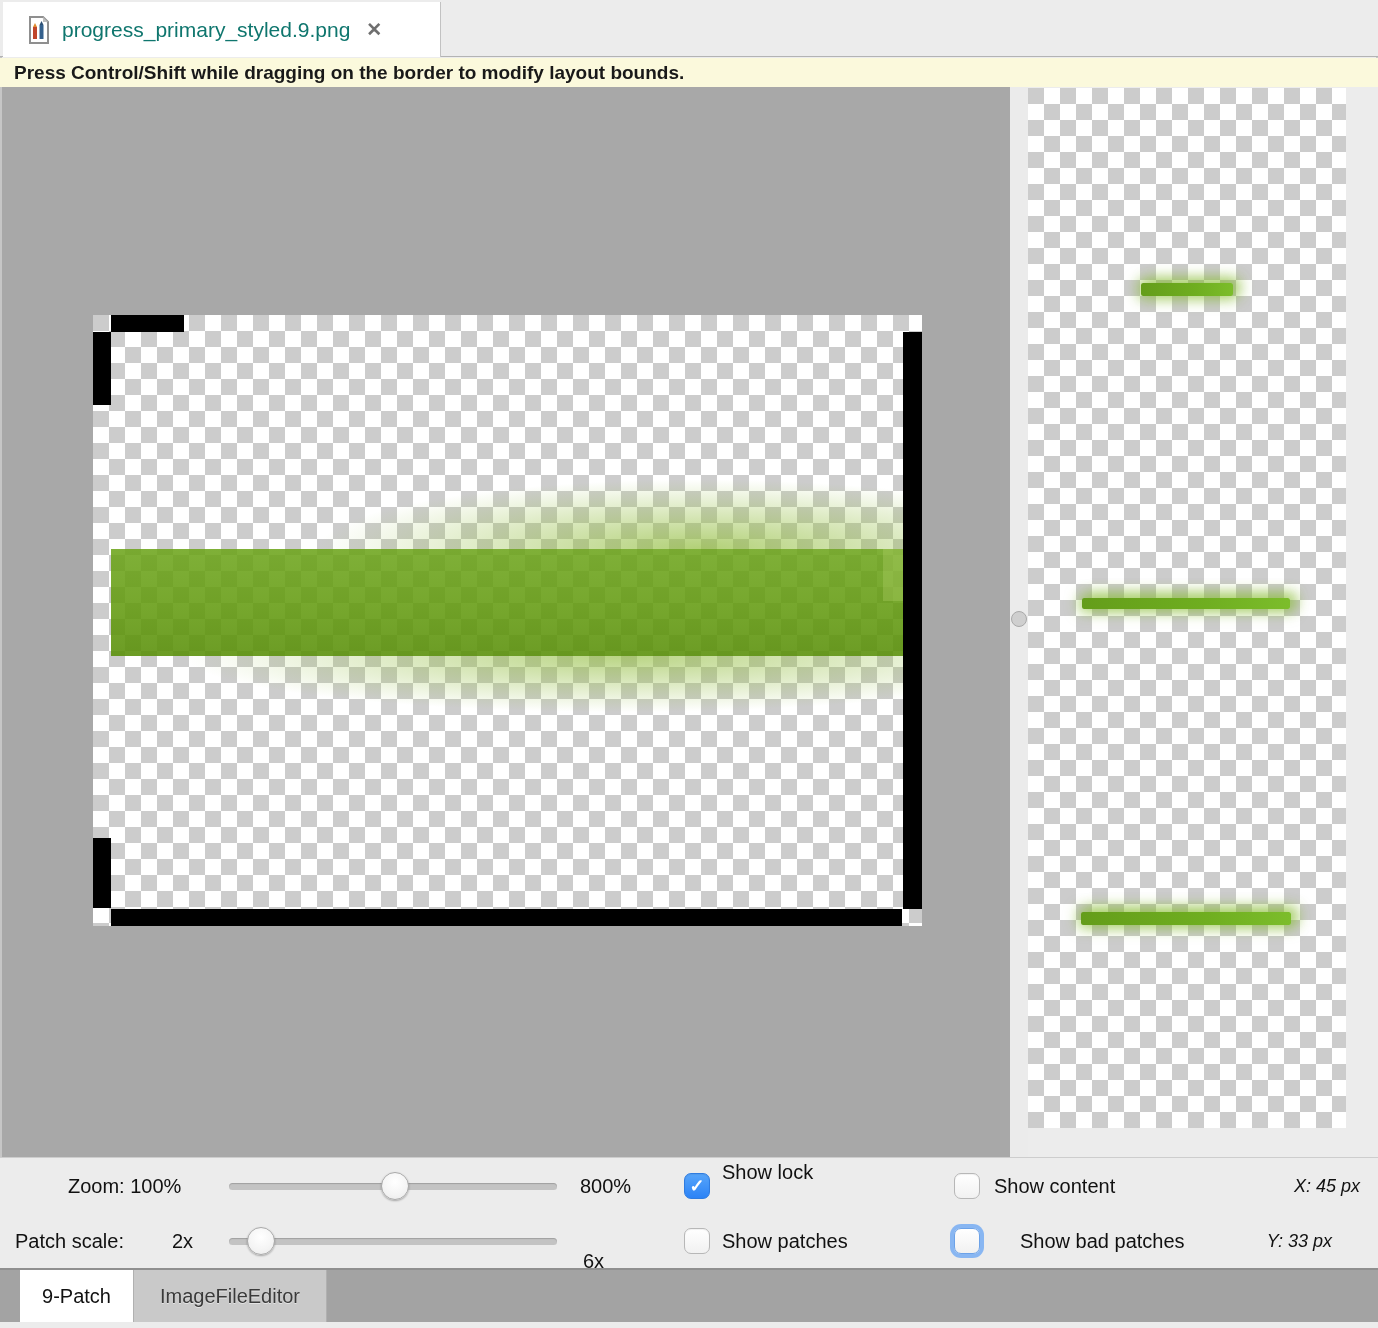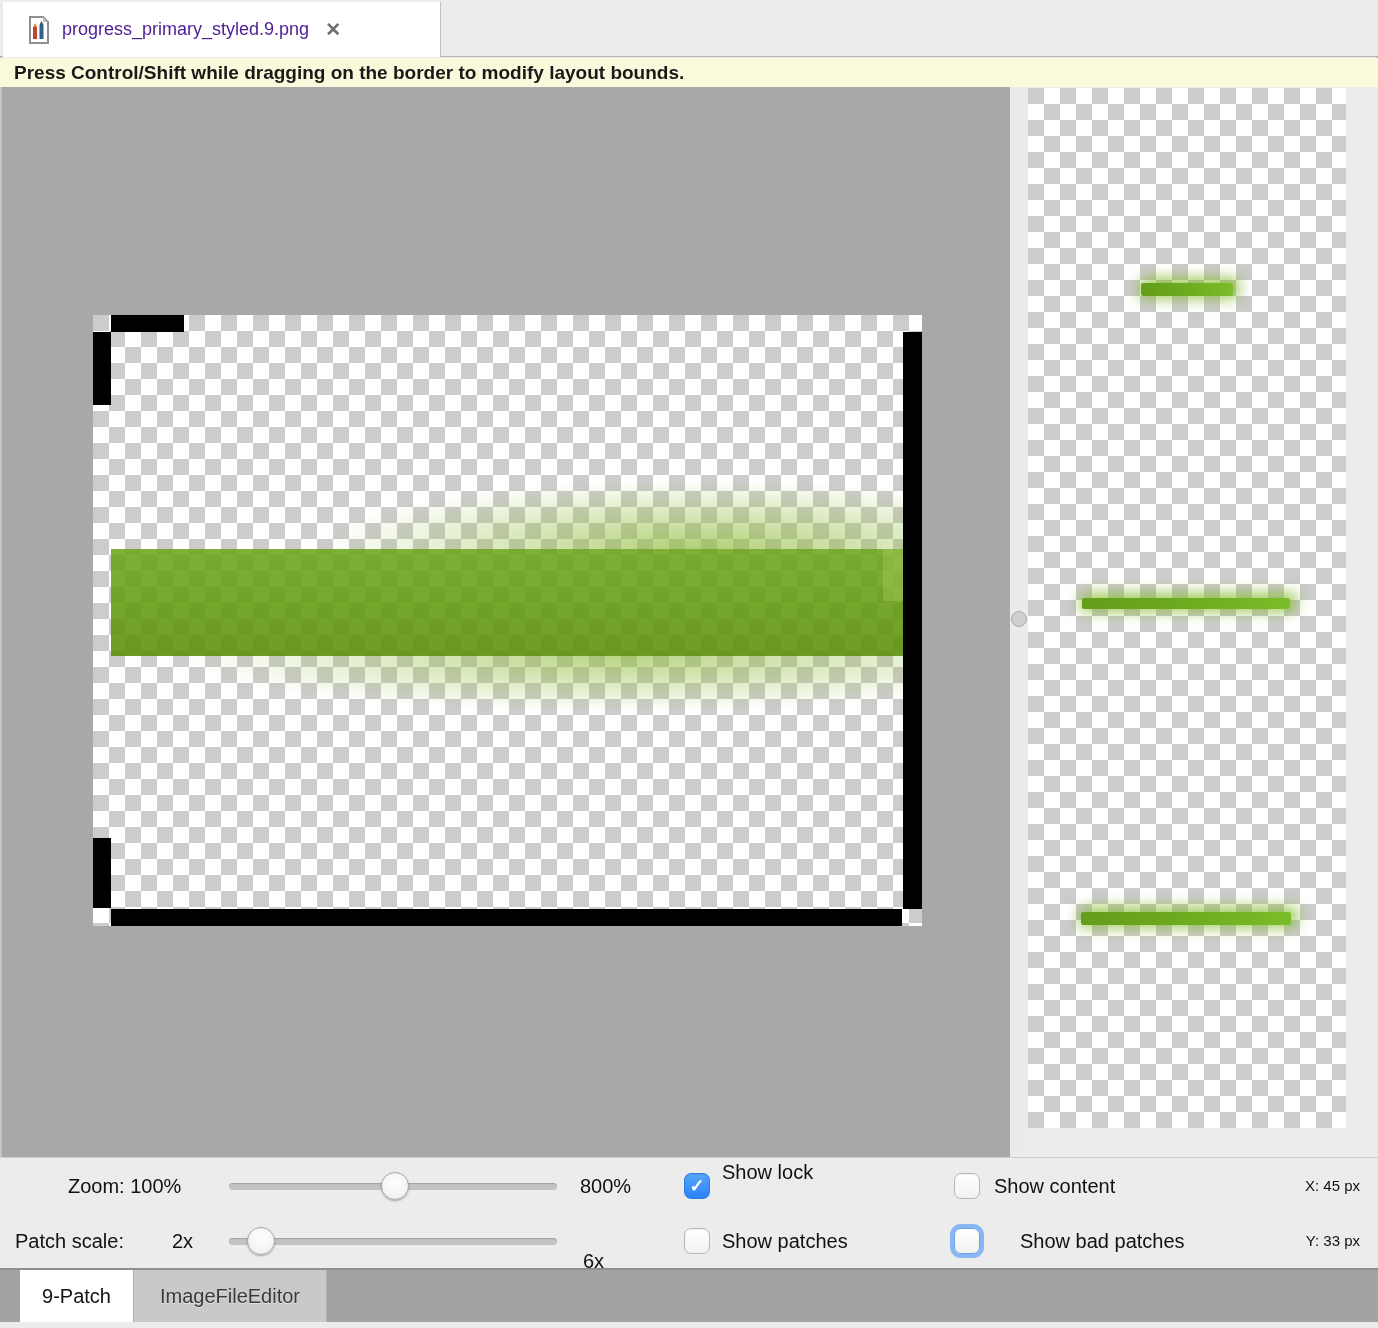--- a/index.html
+++ b/index.html
@@ -8,21 +8,21 @@
 
   #window { position:relative; width:1378px; height:1328px; background:#ececec;
             box-shadow: inset 0 0 0 2px #c6c6c6; overflow:hidden; }
 
   
   .top-tabs { position:absolute; left:0; top:0; width:1378px; height:57px;
               background:#ececec; border-bottom:1px solid #b3b3b3; }
   .file-tab { position:absolute; left:3px; top:2px; width:438px; height:55px;
               background:#ffffff; border-right:1px solid #c2c2c2;
               display:flex; align-items:center; }
-  .file-tab .ftitle { margin-left:12px; font-size:18px; color:#4c1d95; }
+  .file-tab .ftitle { margin-left:12px; font-size:21px; color:#0f766e; }
   .file-tab .fclose { margin-left:16px; font-size:19px; font-weight:bold; color:#6f6f6f; cursor:default; }
   .file-icon { margin-left:25px; width:22px; height:28px; display:block; }
 
   
   .banner { position:absolute; left:0; top:58px; width:1378px; height:29px;
             background:#fbf9dc; display:flex; align-items:center; padding-left:14px;
             font-size:19px; font-weight:700; color:#191919; }
 
   
   .canvas { position:absolute; left:2px; top:87px; width:1008px; height:1070px; background:#a8a8a8; }
@@ -76,21 +76,21 @@
 
   .checkbox { position:absolute; width:26px; height:26px; border-radius:7px;
               background: linear-gradient(#ffffff, #f1f1f1);
               border:1px solid #b7b7b7; box-shadow: inset 0 1px 1px rgba(0,0,0,0.06);
               display:flex; align-items:center; justify-content:center; }
   .checkbox .check { display:none; color:#fff; font-size:18px; font-weight:bold; line-height:1; }
   .checkbox.checked { background: linear-gradient(#57a5fa, #2c83f6); border-color:#2f7ce0; }
   .checkbox.checked .check { display:block; }
   .checkbox.focused { box-shadow: 0 0 0 4px rgba(119,173,243,0.85); border-color:#6ca2e8; }
 
-  .coord { text-align:right; width:100px; font-size:15px; }
+  .coord { text-align:right; width:100px; font-size:18px;font-style:italic; }
 
   
   .footer-divider { position:absolute; left:0; top:1268px; width:1378px; height:2px; background:#8f8f8f; }
   .footer-tabs { position:absolute; left:0; top:1270px; width:1378px; height:52px; background:#a3a3a3; }
   .ftab { position:absolute; top:0; height:52px; display:flex; align-items:center; justify-content:center;
           font-size:20px; }
   .ftab-active { left:20px; width:113px; background:#ffffff; color:#111; }
   .ftab-inactive { left:133px; width:194px; background:#c9c9c9; color:#3a3a3a;
                    border-left:1px solid #b0b0b0; border-right:1px solid #b0b0b0;
                    text-shadow: 0 1px 0 rgba(255,255,255,0.5); }
@@ -176,21 +176,21 @@
     <div class="checkbox" style="left:684px; top:70px;">
       
     </div>
     <div class="ctl" style="left:722px; top:69px;">Show patches</div>
 
     <div class="checkbox focused" style="left:954px; top:70px;">
       
     </div>
     <div class="ctl" style="left:994px; top:69px;margin-left:26px;">Show bad patches</div>
 
-    <div class="ctl coord" style="left:1260px; top:69px;text-align:right;">Y: 33 px</div>
+    <div class="ctl coord" style="left:1232px; top:69px;text-align:right;">Y: 33 px</div>
   </div>
 
   <div class="footer-divider"></div>
   <div class="footer-tabs">
     <div class="ftab ftab-active">
       <span>9-Patch</span>
     </div>
     <div class="ftab ftab-inactive">
       <span>ImageFileEditor</span>
     </div>

